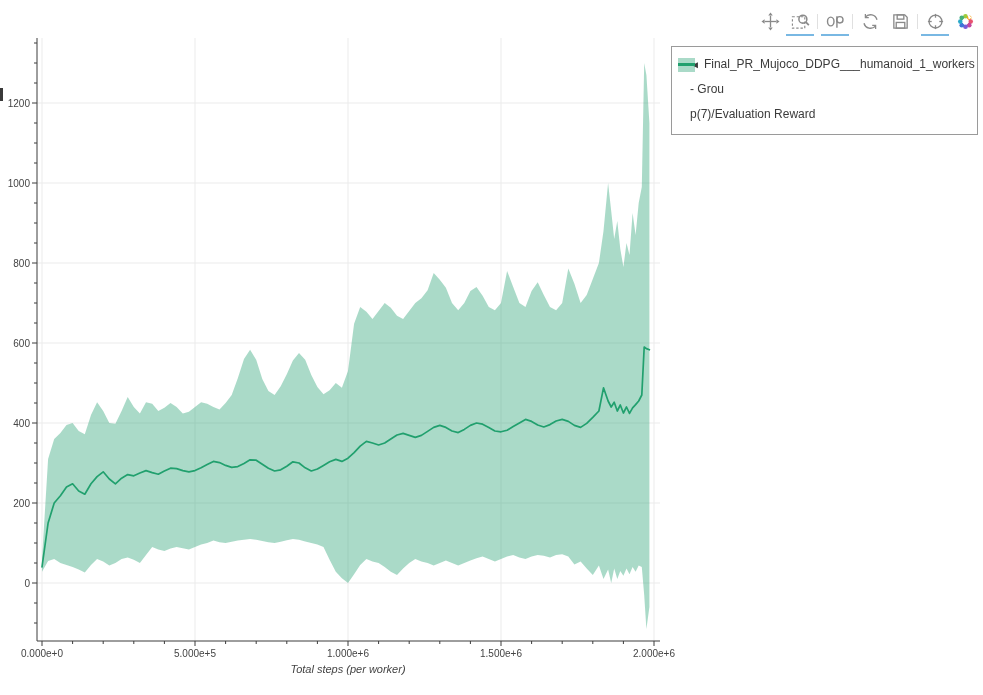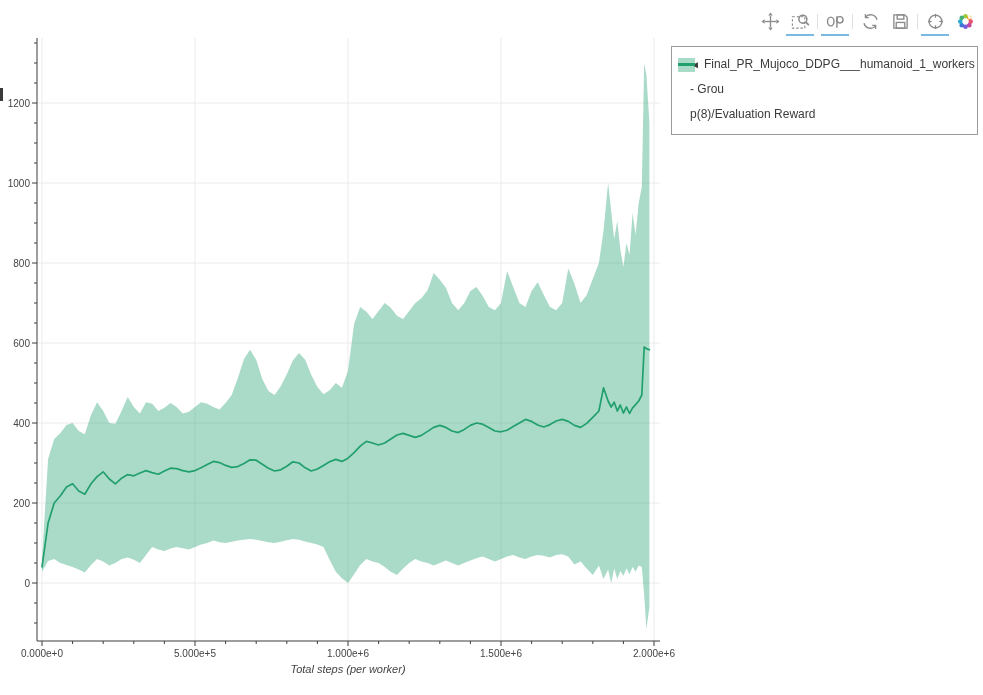--- a/index.html
+++ b/index.html
@@ -113,21 +113,21 @@
   </button>
 </div>
 
 <div class="legend">
   <div class="legend-inner">
     <span class="swatch" style="background: rgba(31, 158, 111, 0.38);">
       <span class="swatch-line" style="background: rgb(33, 160, 110);"></span>
     </span>
     <div class="legend-text">
       <div><span class="legend-marker">◄</span><span>Final_PR_Mujoco_DDPG___humanoid_1_workers - Grou</span></div>
-      <div>p(8)/Evaluation Reward</div>
+      <div>p(7)/Evaluation Reward</div>
     </div>
   </div>
 </div>
 
 <svg id="plot" width="983" height="695">
     <g>
       <line x1="37" x2="660" y1="583" y2="583" stroke="#ebebeb" stroke-width="1"></line>
       <line x1="37" x2="660" y1="503" y2="503" stroke="#ebebeb" stroke-width="1"></line>
       <line x1="37" x2="660" y1="423" y2="423" stroke="#ebebeb" stroke-width="1"></line>
       <line x1="37" x2="660" y1="343" y2="343" stroke="#ebebeb" stroke-width="1"></line>

